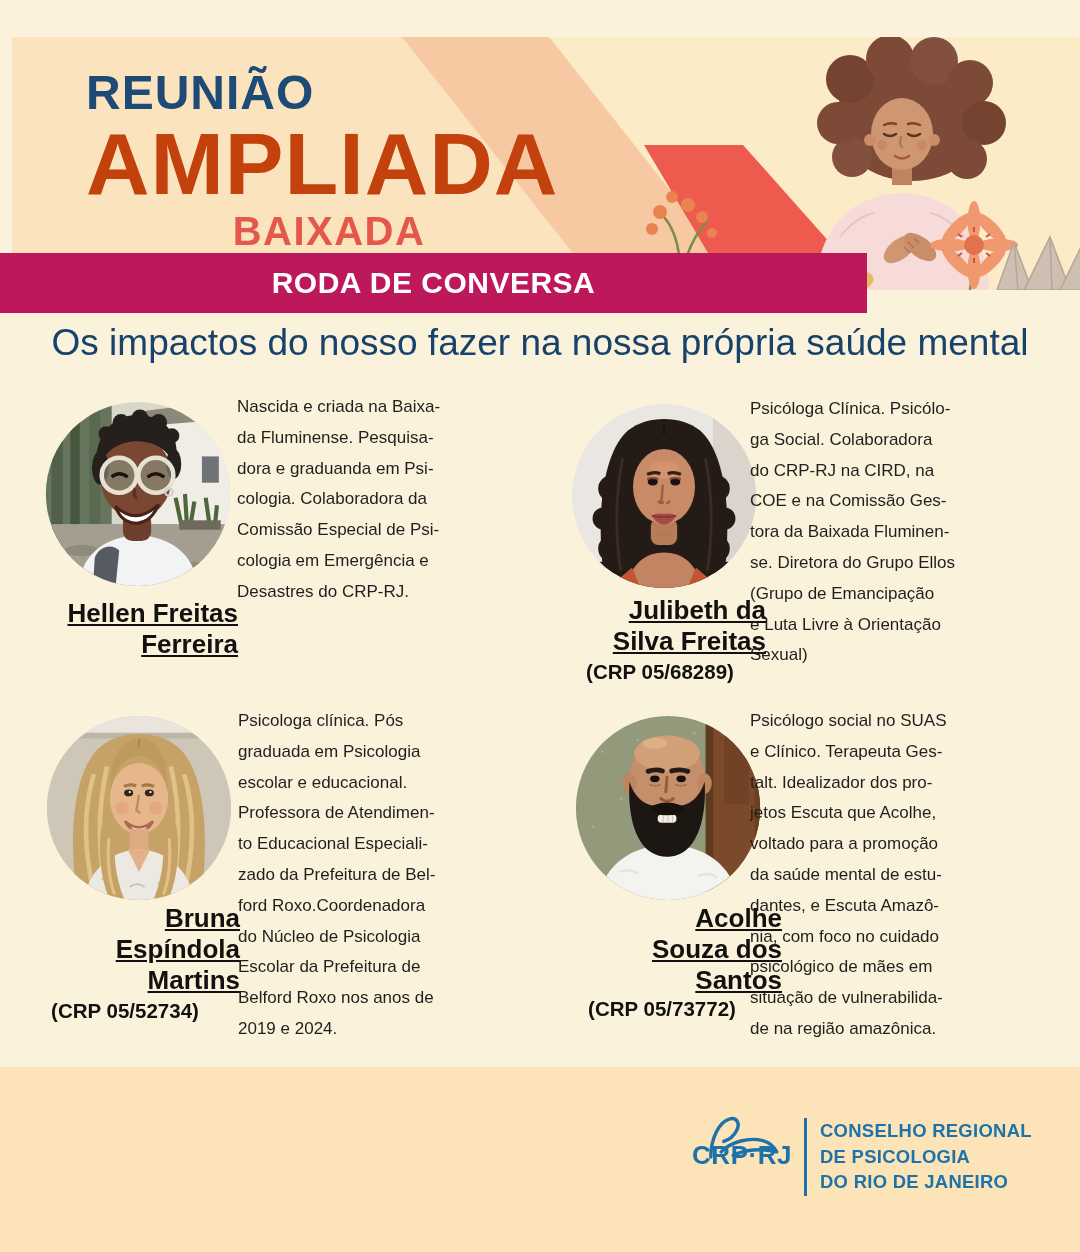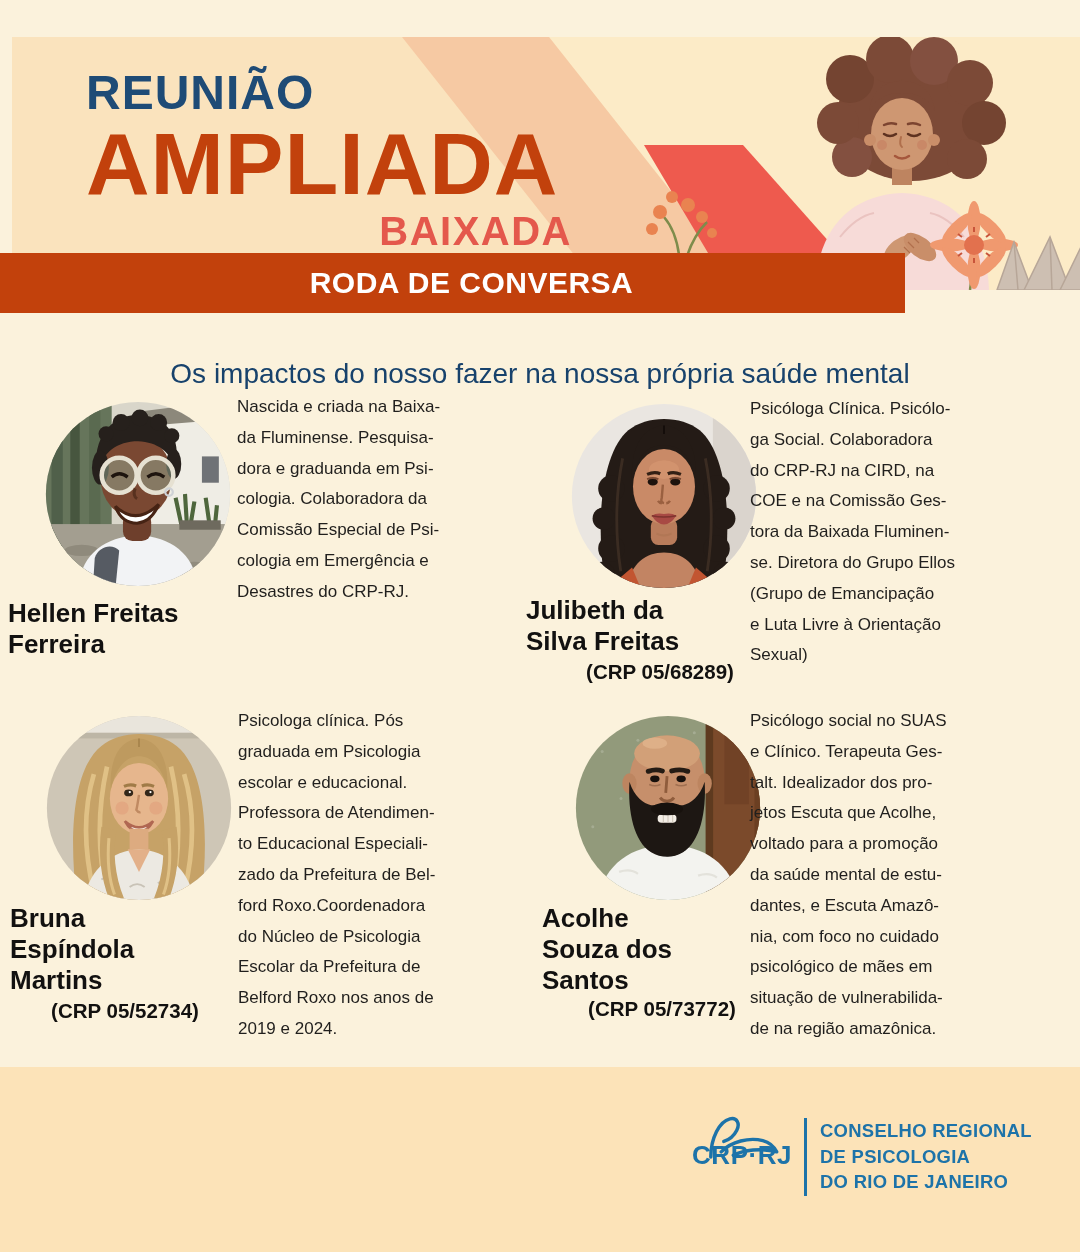--- a/index.html
+++ b/index.html
@@ -7,35 +7,35 @@
     position:relative; width:1080px; height:1252px; overflow:hidden;
     background:#FBF2DC;
     font-family:"Liberation Sans","DejaVu Sans",sans-serif;
   }
   
   .hdr{position:absolute;left:12px;top:0;width:1080px;height:253px;margin-top:37px;}
   .hdr svg{display:block;width:1080px;height:253px;}
   .title-block{position:absolute;left:74px;top:30px;width:486px;}
   .kicker{font-size:48px;font-weight:700;color:#1E4B76;letter-spacing:1px;line-height:1.1;}
   .title{font-size:88px;font-weight:800;color:#c2410c;letter-spacing:1px;line-height:0.95;margin-top:2px;}
-  .tag{font-size:40px;font-weight:800;color:#E4584C;letter-spacing:1.5px;text-align:right;margin-top:4px;}
+  .tag{font-size:40px;font-weight:800;color:#E4584C;letter-spacing:1.5px;text-align:center;margin-top:4px;}
   
   .banner{
-    position:absolute;left:0;top:253px;width:867px;height:60px;background:#c2410c;
+    position:absolute;left:0;top:253px;width:867px;height:60px;background:#be185d;
     display:flex;align-items:center;justify-content:center;
-    color:#FFFFFF;font-size:30px;font-weight:700;letter-spacing:0.5px;padding-left:38px;
+    color:#FFFFFF;font-size:30px;font-weight:700;letter-spacing:0.5px;
   }
   .theme{position:absolute;left:0;top:322px;width:1080px;text-align:center;
-    color:#17426C;font-size:28px;font-weight:500;margin-top:36px;}
+    color:#17426C;font-size:37px;font-weight:500;}
   
   .photo{position:absolute;width:188px;height:188px;}
   .p1{left:44px;top:400px;} .p2{left:570px;top:402px;}
   .p3{left:45px;top:714px;} .p4{left:574px;top:714px;}
-  .name{position:absolute;text-align:left;font-weight:700;color:#121110;
-    font-size:26px;line-height:31px;white-space:pre-line;}
+  .name{position:absolute;text-align:right;font-weight:700;color:#121110;
+    font-size:26px;line-height:31px;white-space:pre-line;text-decoration:underline;}
   .n1{left:8px;top:598px;width:230px;} .n2{left:526px;top:595px;width:240px;}
   .n3{left:10px;top:903px;width:230px;} .n4{left:542px;top:903px;width:240px;}
   .crp{position:absolute;text-align:center;font-weight:700;font-size:20.5px;color:#121110;}
   .c2{left:540px;top:660px;width:240px;} .c3{left:10px;top:999px;width:230px;}
   .c4{left:542px;top:997px;width:240px;}
   .bio{position:absolute;font-size:17px;line-height:30.8px;color:#201F1D;white-space:pre-line;}
   .b1{left:237px;top:392px;width:330px;} .b2{left:750px;top:394px;width:330px;}
   .b3{left:238px;top:706px;width:330px;} .b4{left:750px;top:706px;width:330px;}
   
   .footer{position:absolute;left:0;top:1067px;width:1080px;height:185px;background:#FCE3B8;}

